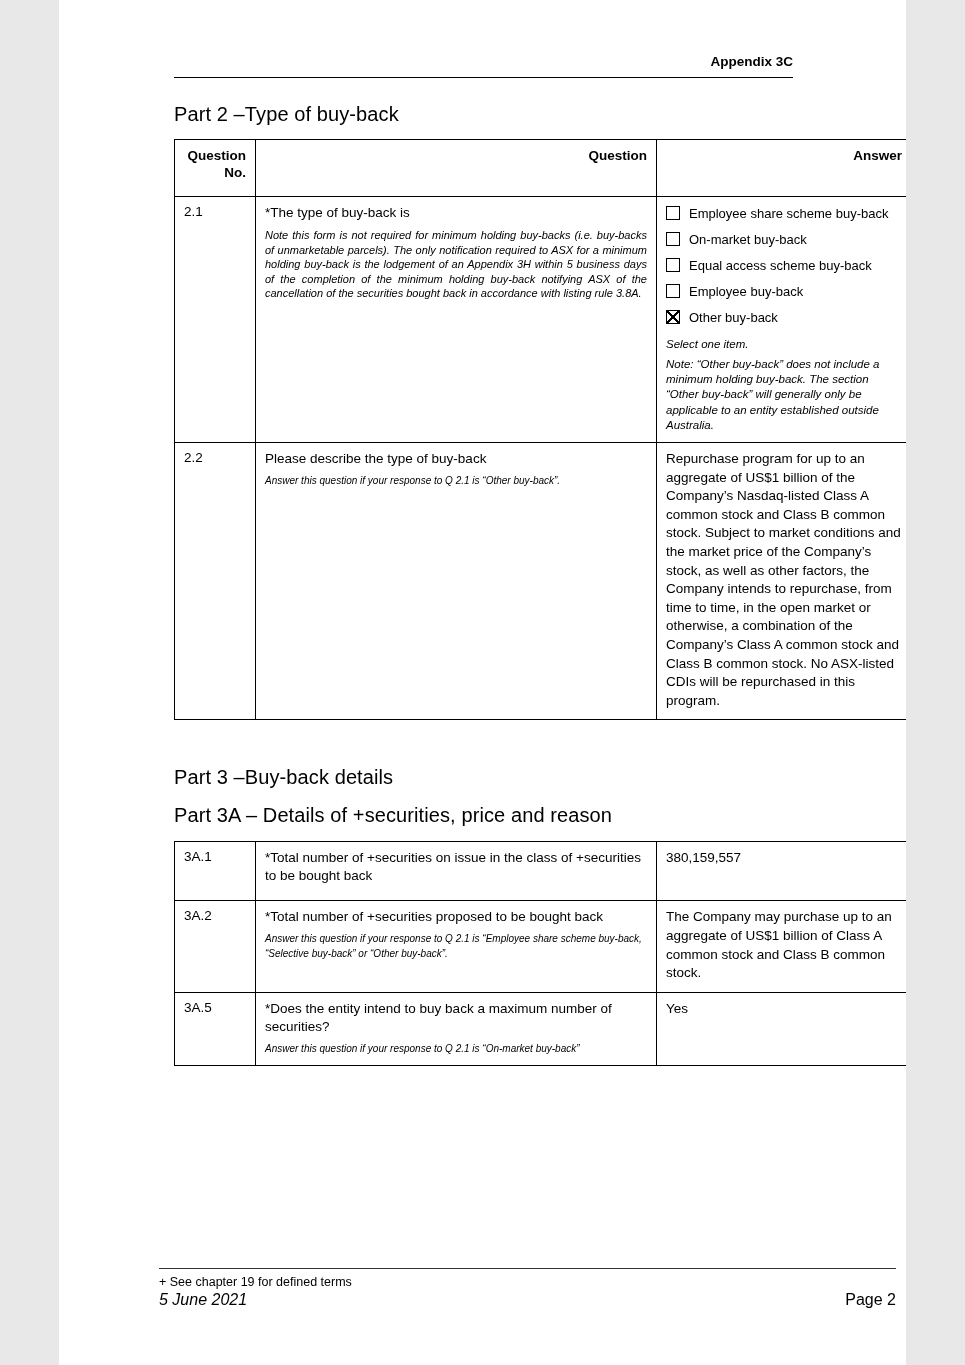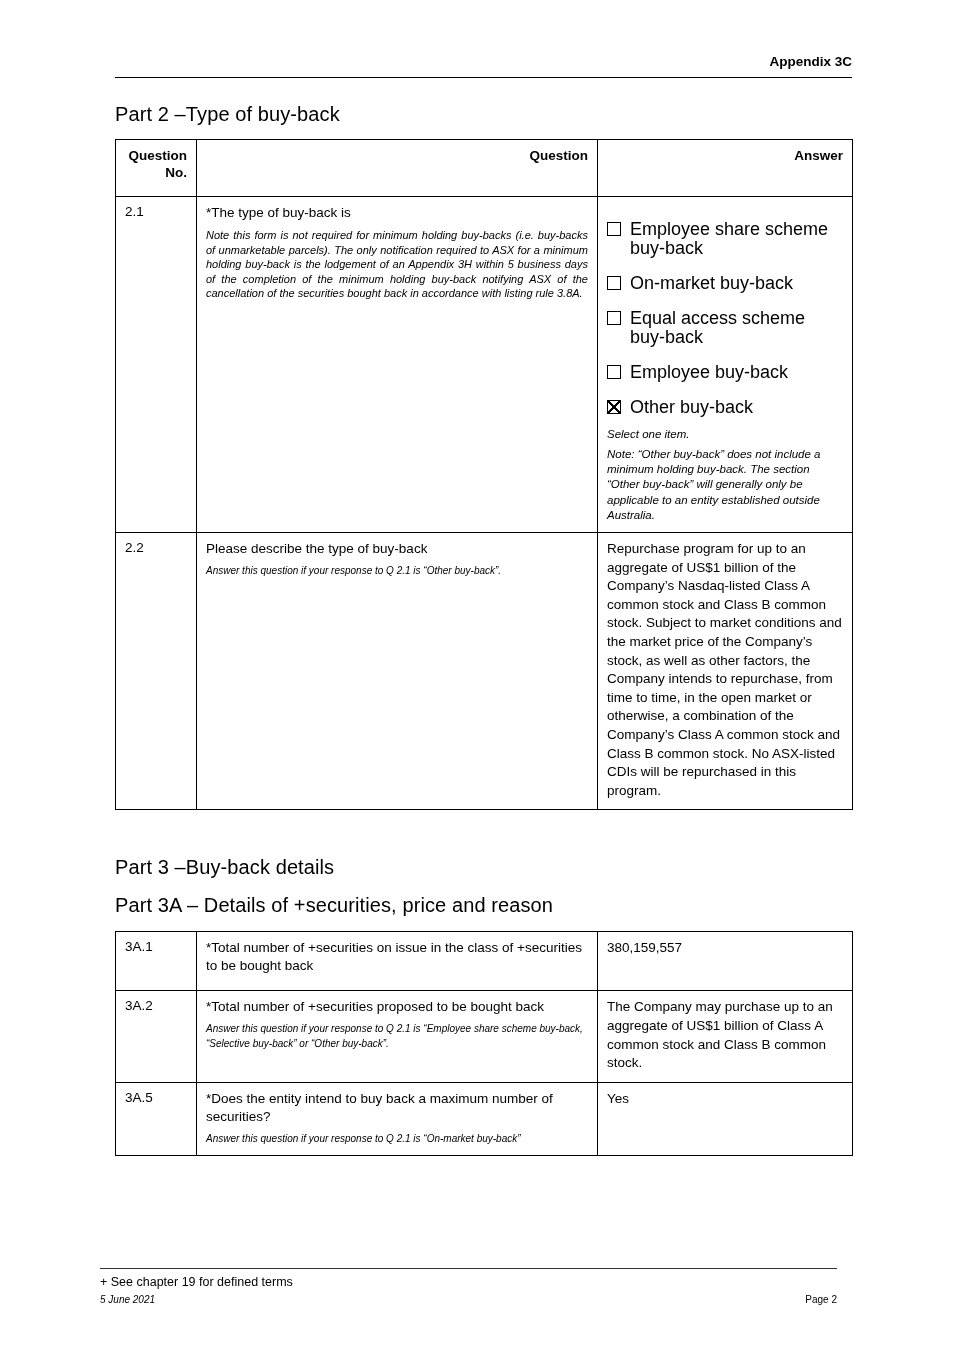--- a/index.html
+++ b/index.html
@@ -1,18 +1,18 @@
 <!DOCTYPE html>
 <html><head>
 <meta charset="utf-8">
 <style>
   html,body{margin:0;padding:0;background:#e8e8e8;}
   .page{
     position:relative;
-    width:965px;height:1365px;
+    width:847px;height:1365px;
     background:#ffffff;color:#000;
     font-family:"Liberation Sans","DejaVu Sans",sans-serif;
     overflow:hidden;margin:0 auto;
   }
   .content{padding:53px 113px 0 115px;}
   .doc-header{text-align:right;font-weight:bold;font-size:13.5px;line-height:18px;}
   .header-rule{border-bottom:1.5px solid #000;margin-top:6px;}
   .part-title{font-size:20px;font-weight:400;letter-spacing:.1px;}
   .t-part2{margin:25px 0 13px;}
   .t-part3{margin:46px 0 0;}
@@ -21,33 +21,33 @@
   col.c-no{width:81px;}
   col.c-q{width:401px;}
   col.c-a{width:255px;}
   th,td{border:1.5px solid #000;vertical-align:top;padding:7px 9px 9px 9px;text-align:left;}
   th{font-size:13.5px;font-weight:bold;line-height:17px;padding-bottom:15px;text-align:right;}
   .cell-no{font-size:13.5px;}
   .q-title{font-size:13.5px;line-height:18px;margin:0 0 6px 0;}
   .q-note{font-style:italic;font-size:11px;line-height:14.6px;text-align:justify;margin:0;}
   .q-note-plain{font-style:italic;font-size:10px;line-height:14.6px;margin:0;}
   .ans-text{font-size:13.5px;line-height:18.6px;}
-  .opt{display:flex;gap:9px;font-size:18px;line-height:19px;margin-bottom:7px;margin-top:16px;}
+  .opt{display:flex;gap:9px;font-size:13px;line-height:19px;margin-bottom:7px;}
   .cb{flex:0 0 auto;width:12px;height:12px;border:1.5px solid #000;margin-top:2px;background:#fff;}
   .cb.checked{
     background-image:
       linear-gradient(45deg, transparent 43%, #000 43%, #000 57%, transparent 57%),
       linear-gradient(135deg, transparent 43%, #000 43%, #000 57%, transparent 57%);
   }
   .select-note{font-style:italic;font-size:11.5px;margin:11px 0 7px;}
   .ans-note{font-style:italic;font-size:11.5px;line-height:15.2px;}
   .footer{position:absolute;left:100px;top:1268px;width:737px;}
   .footer-rule{border-top:1px solid #333;margin-bottom:5px;}
   .footer-line1{font-size:12.5px;line-height:17px;}
-  .footer-line2{display:flex;justify-content:space-between;font-size:10px;line-height:17px;}
+  .footer-line2{display:flex;justify-content:space-between;font-size:16px;line-height:17px;}
   .footer-date{font-style:italic;}
 </style>
 </head>
 <body>
 
 <div class="page">
   <div class="content">
 
     <div class="doc-header">
       <div>Appendix 3C</div>

